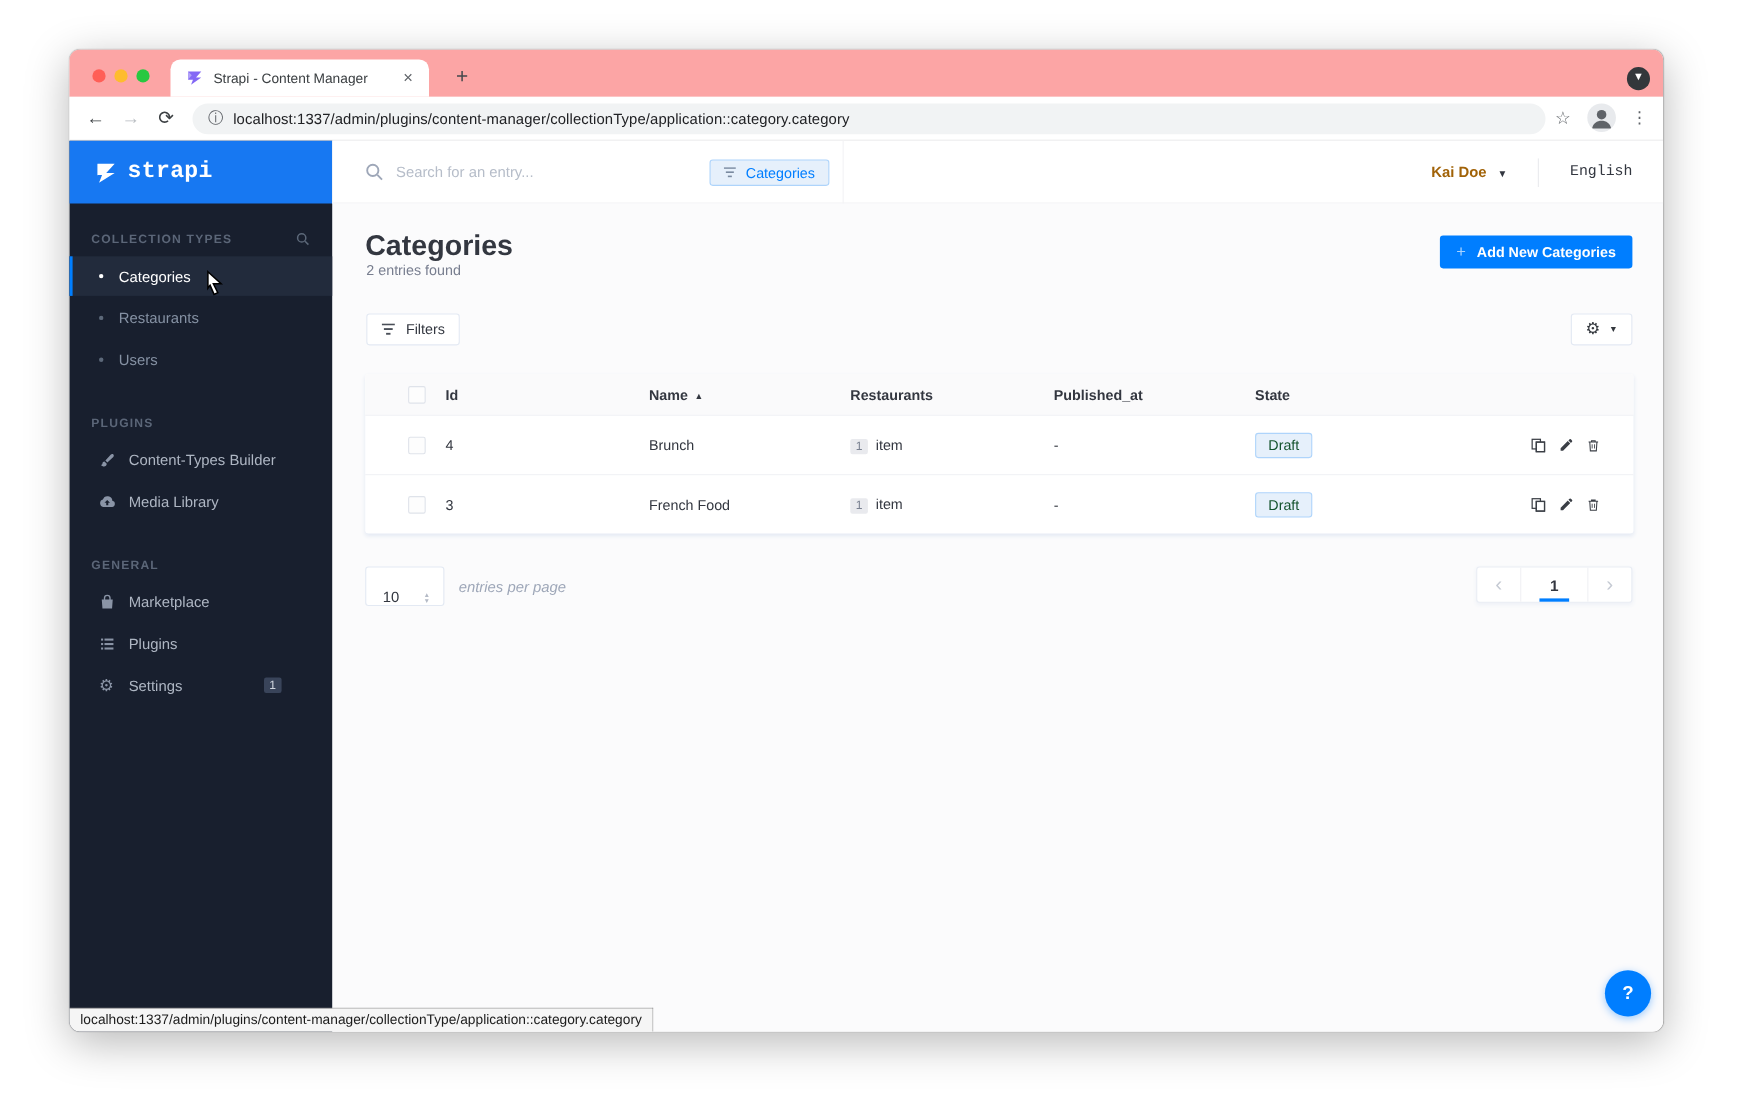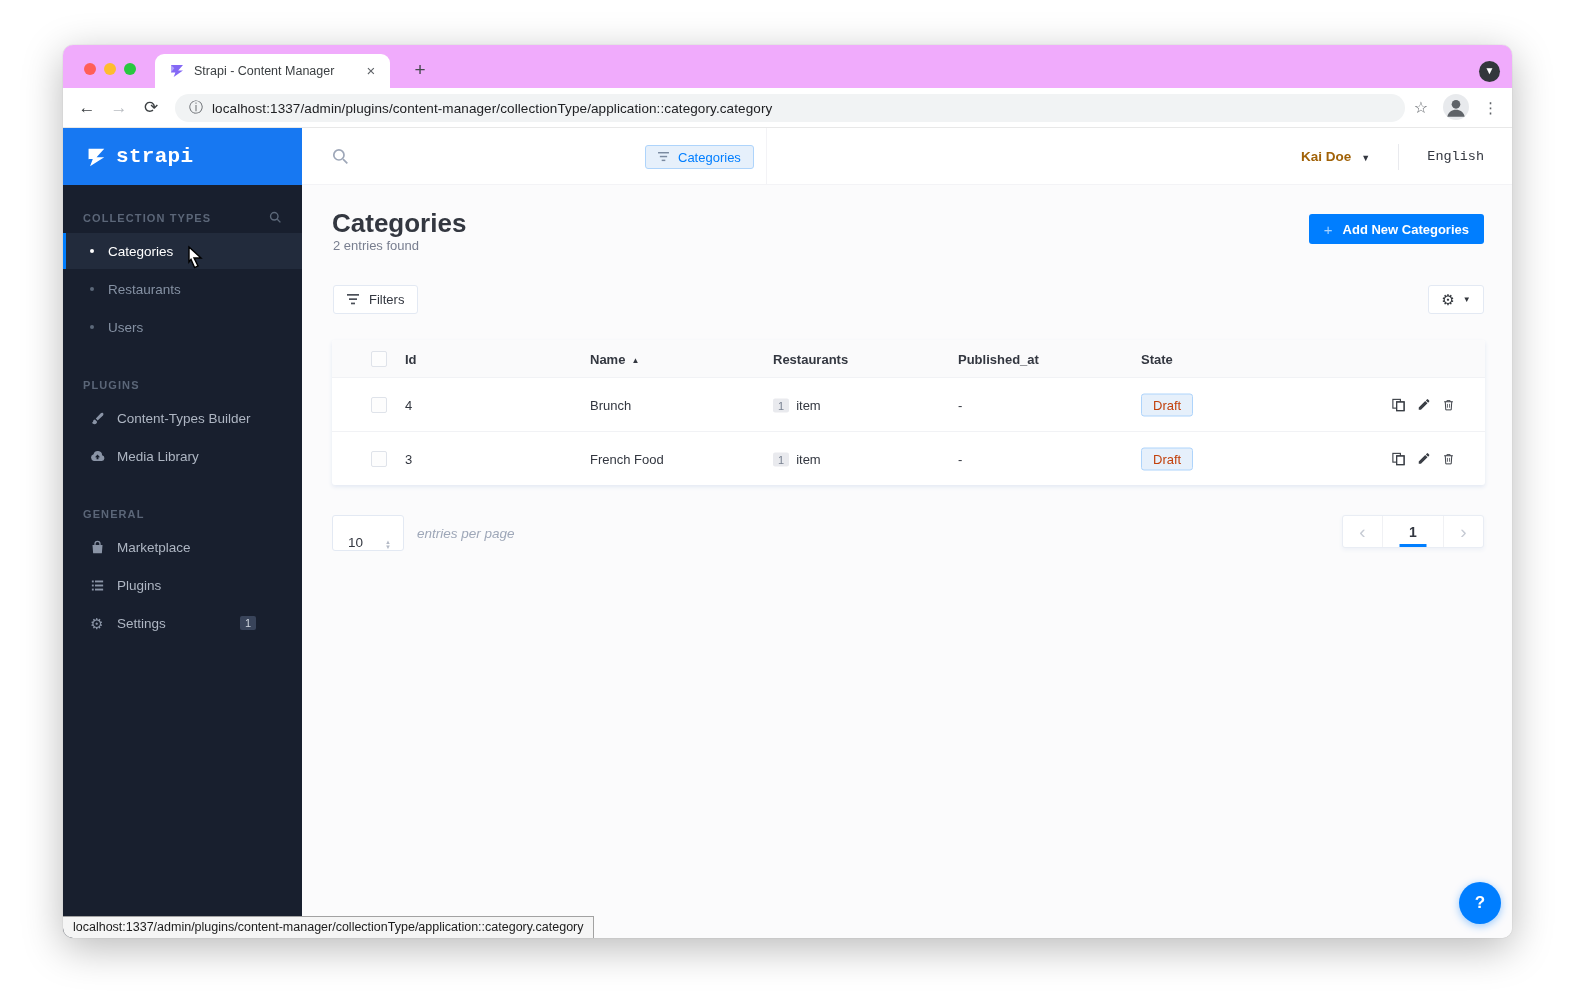--- a/index.html
+++ b/index.html
@@ -6,21 +6,21 @@
   html,body { width:1580px; height:1000px; background:#ffffff; font-family:"Liberation Sans", sans-serif; overflow:hidden; }
 
   .window {
     position:absolute; left:63px; top:45px; width:1449px; height:893px;
     border-radius:10px; background:#fff;
     box-shadow:0 10px 40px rgba(0,0,0,.28), 0 0 1px rgba(0,0,0,.3);
     overflow:hidden;
   }
 
   
-  .tabstrip { position:absolute; left:0; top:0; width:100%; height:43px; background:#f0abfc; }
+  .tabstrip { position:absolute; left:0; top:0; width:100%; height:43px; background:#fca5a5; }
   .traffic { position:absolute; left:21px; top:18px; display:flex; gap:8px; }
   .tl { width:12px; height:12px; border-radius:50%; display:inline-block; }
   .tl.red{ background:#ff5f57; } .tl.yellow{ background:#febc2e; } .tl.green{ background:#28c840; }
   .tab { position:absolute; left:92px; top:9px; width:235px; height:34px; background:#fff;
          border-radius:9px 9px 0 0; display:flex; align-items:center; padding:0 10px 0 14px; }
   .favicon { width:16px; height:16px; flex:0 0 16px; }
   .tab-title { font-size:12.5px; color:#3c4043; margin-left:9px; flex:1; white-space:nowrap; overflow:hidden; }
   .tab-close { color:#5f6368; font-size:15px; width:18px; height:18px; line-height:17px; text-align:center; border-radius:50%; }
   .newtab { position:absolute; left:344px; top:12px; font-size:19px; color:#45494d; width:26px; height:26px; text-align:center; line-height:25px; }
   .downloads { position:absolute; right:12px; top:16px; width:21px; height:21px; background:#33373b; border-radius:50%;
@@ -92,21 +92,21 @@
   .thead { position:relative; height:37px; background:#fafafb; border-radius:3px 3px 0 0; font-weight:bold; }
   .trow  { position:relative; height:54px; border-top:1px solid #f1f2f5; }
   .cell { position:absolute; top:50%; transform:translateY(-50%); font-size:13px; color:#333740; white-space:nowrap; }
   .c-check { left:39px; } .c-id { left:73px; } .c-name { left:258px; } .c-rest { left:441px; }
   .c-pub { left:626px; } .c-state { left:809px; }
   .c-actions { position:absolute; right:30px; top:50%; transform:translateY(-50%); display:flex; gap:11px; align-items:center; }
   .checkbox { width:16px; height:16px; border:1px solid #dfe3ea; border-radius:2px; background:#fdfdfd; display:block; }
   .sort-arr { font-size:8px; color:#333740; margin-left:6px; vertical-align:1px; }
   .count-badge { display:inline-block; background:#e9eaee; color:#788090; font-size:11px; border-radius:2px;
                  padding:1px 5px; margin-right:7px; }
-  .draft-badge { display:inline-block; background:#e6f0fb; border:1px solid #aed4fb; color:#c2410c; font-size:13px;
+  .draft-badge { display:inline-block; background:#e6f0fb; border:1px solid #aed4fb; color:#14532d; font-size:13px;
                  border-radius:3px; padding:3px 11px; }
   .act-icon { color:#3b3f46; display:flex; }
 
   
   .perpage { position:absolute; left:30px; top:387px; width:72px; height:36px; background:#fff; border:1px solid #e3e9f3;
              border-radius:3px; display:flex; align-items:flex-end; }
   .perpage-val { font-size:13.5px; color:#333740; padding-left:15px; flex:1; }
   .stepper { display:flex; flex-direction:column; padding-right:12px; color:#b4bac6; font-size:6px; line-height:5px; }
   .perpage-label { position:absolute; left:115px; top:398px; font-size:13.5px; font-style:italic; color:#9ea7b8; }
   .pager { position:absolute; right:28px; top:387px; width:142px; height:33px; background:#fff; border:1px solid #e9edf4;
@@ -259,20 +259,21 @@
       <path d="M4 2l12 11h-7l4 8-3.4 1.6L6 14.4 4 17z" fill="#ffffff" stroke="#000000" stroke-width="1.4"></path>
     </svg>
 
     <div class="main">
 
       <div class="appheader">
         <svg class="search-icon" width="17" height="17" viewBox="0 0 16 16">
           <circle cx="6.5" cy="6.5" r="4.8" fill="none" stroke="#9ea7b8" stroke-width="1.6"></circle>
           <line x1="10.4" y1="10.4" x2="14.4" y2="14.4" stroke="#9ea7b8" stroke-width="1.6"></line>
         </svg>
+        <input class="search-input" type="text" placeholder="Search for an entry..." style="">
         <div class="chip">
           <svg width="11" height="10" viewBox="0 0 12 11">
             <rect x="0" y="0" width="12" height="1.6" fill="#7a8aa0"></rect>
               <rect x="2" y="4.2" width="8" height="1.6" fill="#7a8aa0"></rect>
               <rect x="4" y="8.4" width="4" height="1.6" fill="#7a8aa0"></rect>
           </svg>
           <span>Categories</span>
         </div>
         <div class="hdr-divider"></div>
         <div class="user-box">

